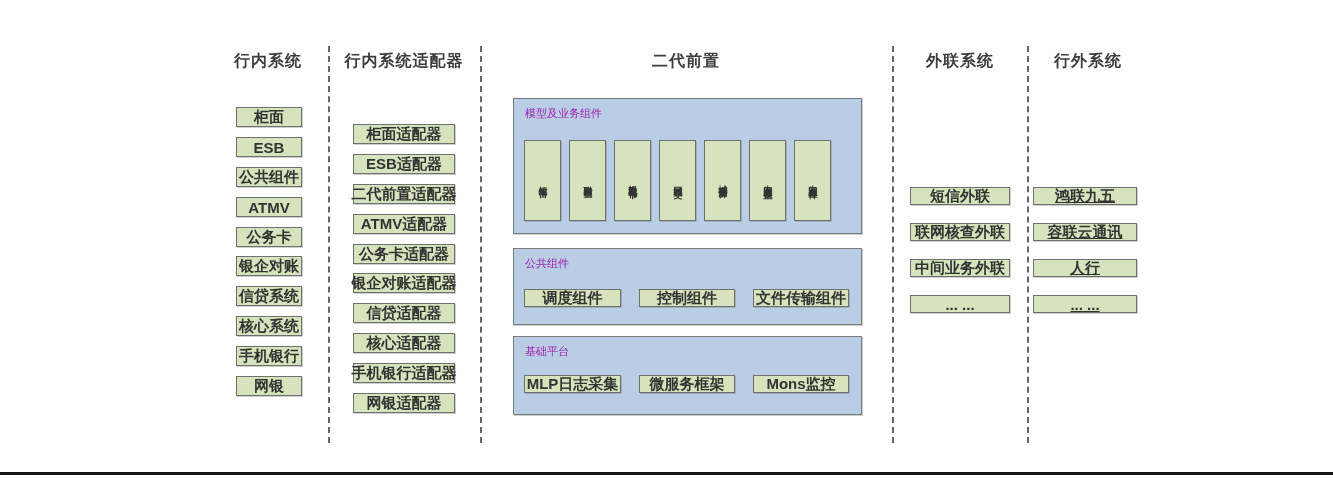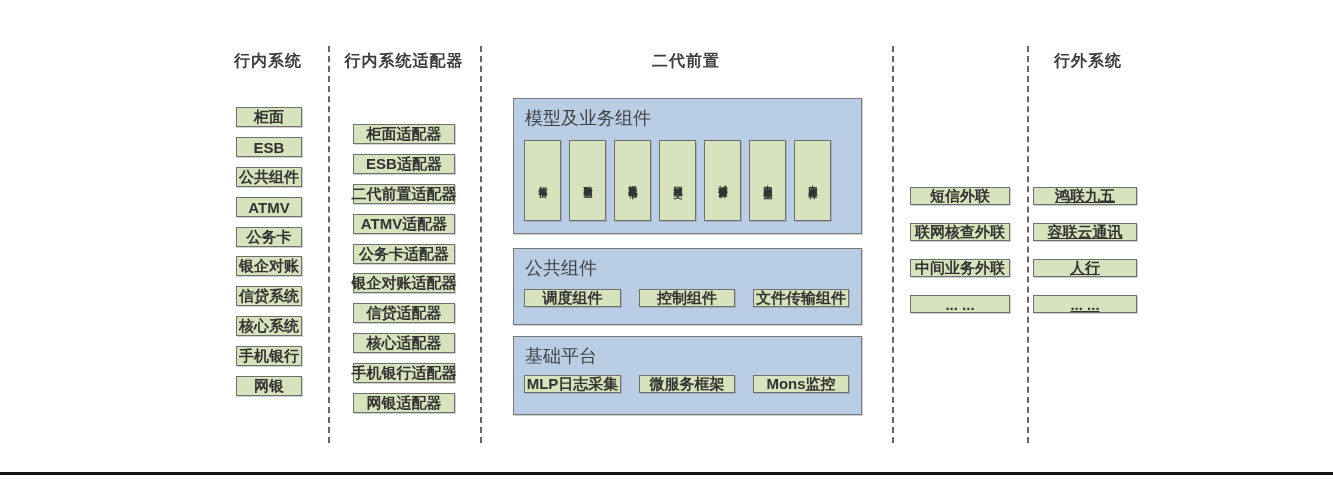--- a/index.html
+++ b/index.html
@@ -32,21 +32,21 @@
   .c1{left:236px;width:66px;}
   .c2{left:353px;width:102px;margin-top:17px;}
   .c4{left:910px;width:100px;height:18px;text-align:center;}
   .c5{left:1033px;width:104px;height:18px;text-decoration:underline;}
   .panel{
     position:absolute;left:513px;width:349px;box-sizing:border-box;
     background:var(--panel-fill);border:1px solid #7a7a7a;
     box-shadow:1px 1px 0 rgba(120,120,120,.35);
   }
   .panel-title{
-    position:absolute;left:11px;top:7px;font-size:18px;color:#404040;white-space:nowrap;
+    position:absolute;left:11px;top:7px;font-size:11px;color:#a21caf;white-space:nowrap;
   }
   .vbox{
     position:absolute;top:41px;width:37px;height:81px;box-sizing:border-box;
     background:var(--box-fill);border:1px solid var(--box-border);
     display:flex;align-items:center;justify-content:center;
     writing-mode:vertical-rl;text-orientation:upright;
     font-size:9px;font-weight:bold;letter-spacing:1px;color:#333;
     box-shadow:1px 1px 0 rgba(120,120,120,.35);
   }
   .hrow{position:absolute;height:18px;}
@@ -58,20 +58,21 @@
 <div class="stage">
 
   <div class="vsep" style="left:328px"></div>
   <div class="vsep" style="left:480px"></div>
   <div class="vsep" style="left:892px"></div>
   <div class="vsep" style="left:1027px"></div>
 
   <div class="lane-title" style="left:188px;width:160px">行内系统</div>
   <div class="lane-title" style="left:324px;width:160px">行内系统适配器</div>
   <div class="lane-title" style="left:586px;width:200px">二代前置</div>
+  <div class="lane-title" style="left:880px;width:160px">外联系统</div>
   <div class="lane-title" style="left:1008px;width:160px">行外系统</div>
 
   <div class="gbox c1" style="top:107px">柜面</div>
   <div class="gbox c1" style="top:137px">ESB</div>
   <div class="gbox c1" style="top:167px">公共组件</div>
   <div class="gbox c1" style="top:197px">ATMV</div>
   <div class="gbox c1" style="top:227px">公务卡</div>
   <div class="gbox c1" style="top:256px">银企对账</div>
   <div class="gbox c1" style="top:286px">信贷系统</div>
   <div class="gbox c1" style="top:316px">核心系统</div>

